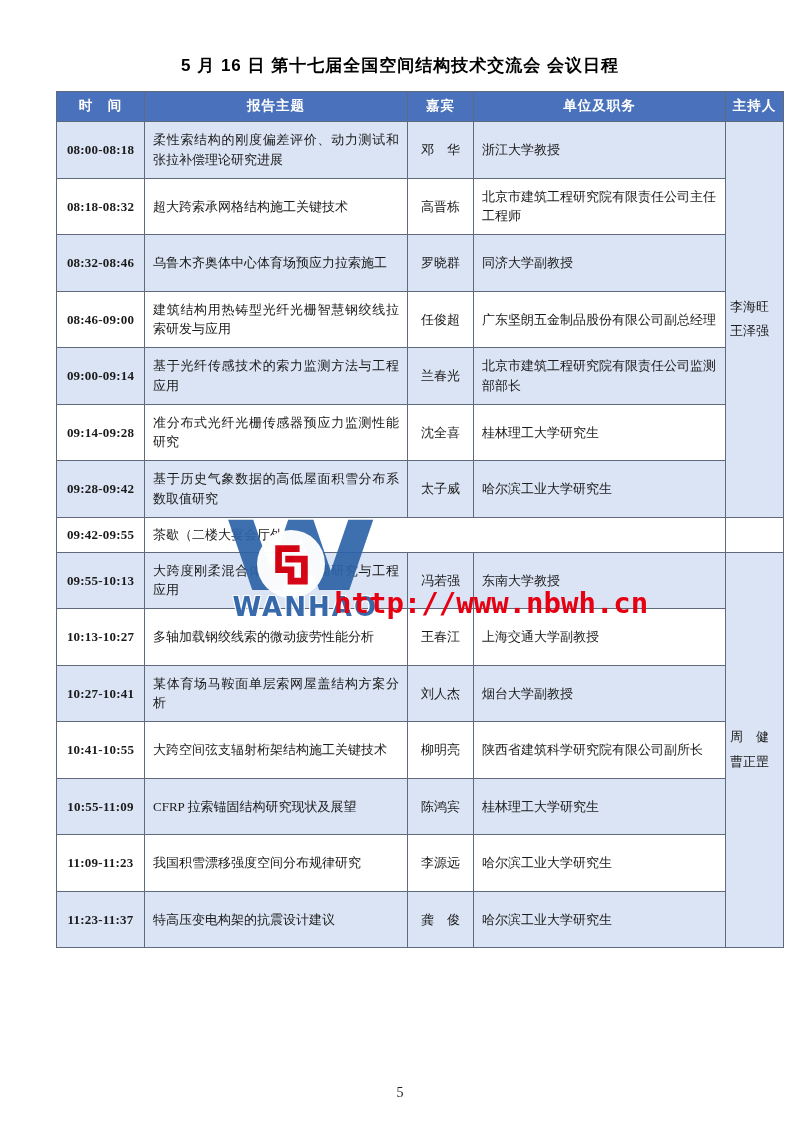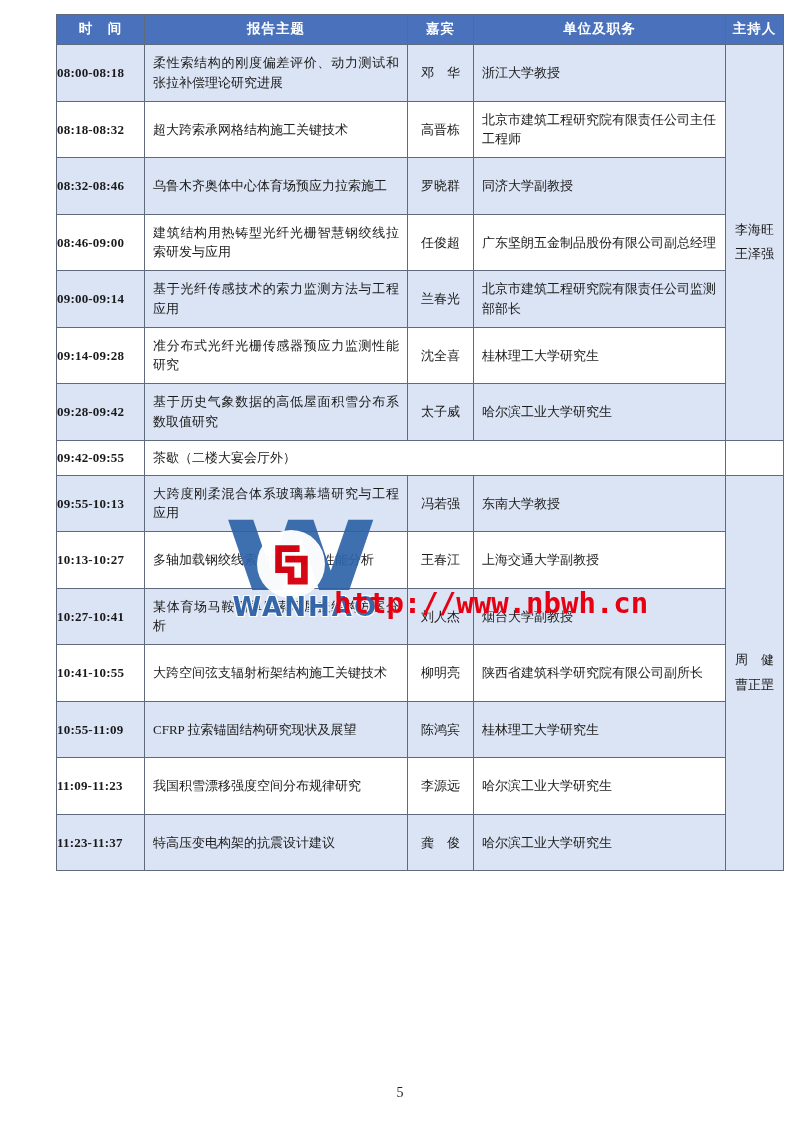--- a/index.html
+++ b/index.html
@@ -34,25 +34,25 @@
     border:1px solid var(--border_gray);vertical-align:middle;
     font-size:13px;line-height:1.5;overflow:hidden;
   }
   .schedule thead th{
     background:var(--header_blue);color:#fff;height:30px;
     font-family:"Liberation Sans","DejaVu Sans",sans-serif;font-weight:bold;
     font-size:13.5px;text-align:center;letter-spacing:1px;
   }
   .schedule tbody tr:nth-child(odd) td{background:var(--row_blue);}
   .schedule tbody tr:nth-child(even) td{background:#fff;}
-  td.t{font-weight:bold;text-align:left;font-size:13px;letter-spacing:0.2px;}
+  td.t{font-weight:bold;text-align:center;font-size:13px;letter-spacing:0.2px;}
   td.topic{text-align:justify;padding:2px 8px;}
   td.g{text-align:center;padding:18px 2px;}
   td.u{padding:2px 8px;}
-  td.mod{background:var(--row_blue) !important;text-align:center;padding:2px 4px;}
+  td.mod{background:var(--row_blue) !important;text-align:left;padding:2px 4px;}
   td.mod span{display:block;line-height:1.9;}
   td.tea-mod{background:#fff !important;}
   tr.h43{height:43px;} tr.h35{height:35px;} tr.h48{height:44px;} tr.h38{height:38px;}
   .page-number{
     position:absolute;left:0;right:0;bottom:30px;text-align:center;font-size:14px;color:#222;
   }
   
   .watermark{position:absolute;left:0;top:0;width:100%;height:100%;pointer-events:none;z-index:5;}
   .wm-w{
     position:absolute;left:224px;top:509px;
@@ -79,20 +79,21 @@
     position:absolute;left:334px;top:586px;
     font-family:"DejaVu Sans Mono","Liberation Mono",monospace;font-weight:bold;font-size:29px;
     color:var(--wm_red);letter-spacing:0px;line-height:1.2;
   }
 </style>
 </head>
 <body>
 
 <div class="page">
 
+  <div class="doc-title">5 月 16 日 第十七届全国空间结构技术交流会 会议日程</div>
 
 
   <table class="schedule">
     <colgroup>
       <col style="width:88px">
         <col style="width:263px">
         <col style="width:66px">
         <col style="width:252px">
         <col style="width:58px">
     </colgroup>

